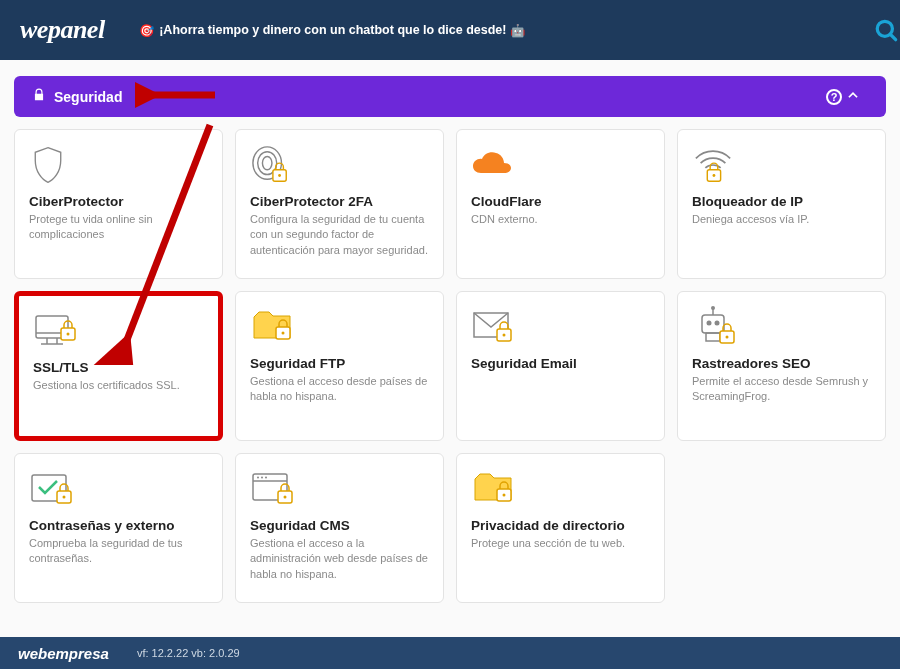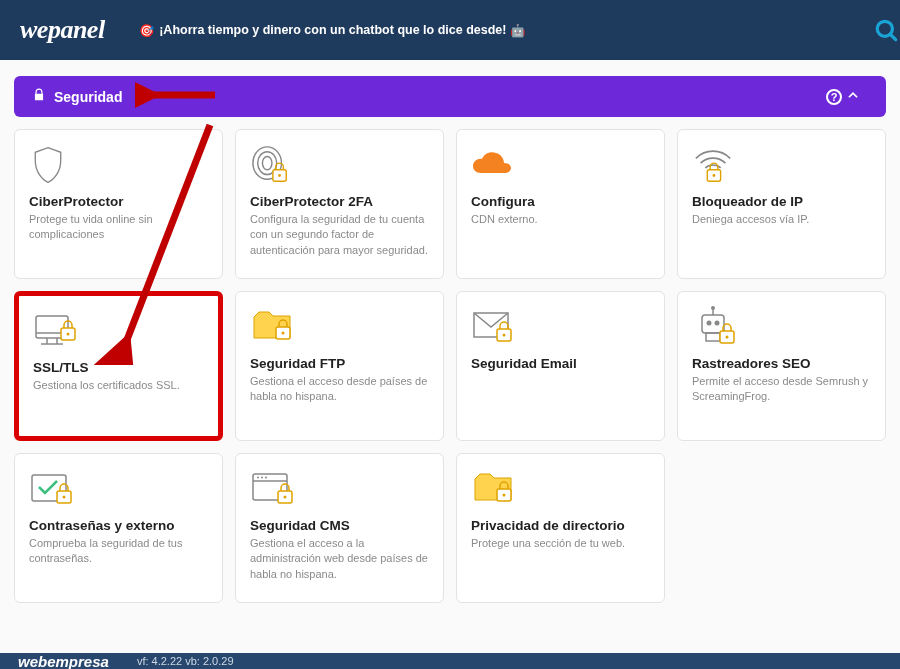--- a/index.html
+++ b/index.html
@@ -66,21 +66,21 @@
     align-items: flex-start;
     cursor: pointer;
     min-height: 150px;
   }
   .icon-wrap { height: 42px; display:flex; align-items:center; margin-bottom:8px; }
   .card-title { font-weight: 700; font-size: 13.5px; color: #222; margin-bottom: 3px; }
   .card-desc { font-size: 11px; color: #8a8a8a; line-height: 1.4; }
   .highlighted { border: 5px solid #d80000 !important; }
   .footer {
     position: absolute; bottom: 0; left: 0; right: 0;
-    background: #27476e; color: #fff; height: 16px;
+    background: #27476e; color: #fff; height: 32px;
     display: flex; align-items: center; padding: 0 18px; font-size: 11px;
   }
   .footer-logo { font-style: italic; font-weight: bold; font-size: 15px; margin-right: 28px; }
   .footer-ver { color: #cfd9e4; }
 
   
   .arrow1 { position:absolute; top: 78px; left: 135px; pointer-events:none; }
   .arrow2 { position:absolute; top: 115px; left: 85px; pointer-events:none; }
 </style>
 </head>
@@ -146,21 +146,21 @@
     <div class="card-title">CiberProtector 2FA</div>
     <div class="card-desc">Configura la seguridad de tu cuenta con un segundo factor de autenticación para mayor seguridad.</div>
   </div>
 
   <div class="card">
     <div class="icon-wrap">
       <svg width="48" height="28" viewBox="0 0 48 28">
           <path d="M10 22c-5 0-8-3-8-7 0-5 5-8 9-7 2-5 8-8 14-6 5 1 8 6 8 10 4 0 7 2 7 5s-3 5-7 5H10z" fill="#f58220"></path>
         </svg>
     </div>
-    <div class="card-title">Configura</div>
+    <div class="card-title">CloudFlare</div>
     <div class="card-desc">CDN externo.</div>
   </div>
 
   <div class="card">
     <div class="icon-wrap">
       <svg width="42" height="40" viewBox="0 0 44 42">
           <g fill="none" stroke="#888" stroke-width="1.8">
             <path d="M4 14c10-10 26-10 36 0"></path>
             <path d="M9 19c7-7 19-7 26 0"></path>
             <path d="M14 24c4-4 12-4 16 0"></path>
@@ -294,14 +294,14 @@
   <defs>
       <marker id="ah2" markerWidth="8" markerHeight="8" refX="2" refY="4" orient="auto">
         <path d="M8 0 L0 4 L8 8 z" fill="#c00000"></path>
       </marker>
     </defs>
   <line x1="125" y1="10" x2="40" y2="230" stroke="#c00000" stroke-width="7" marker-end="url(#ah2)"></line>
 </svg>
 
 <div class="footer">
   <span class="footer-logo">webempresa</span>
-  <span class="footer-ver">vf: 4.2.22 vb: 2.0.29</span>
+  <span class="footer-ver">vf: 12.2.22 vb: 2.0.29</span>
 </div>
 
 </body></html>

